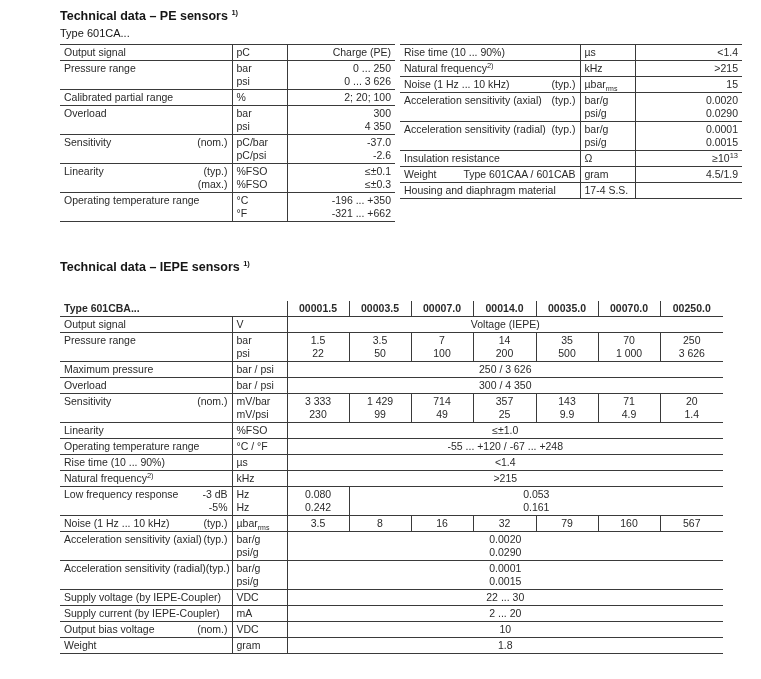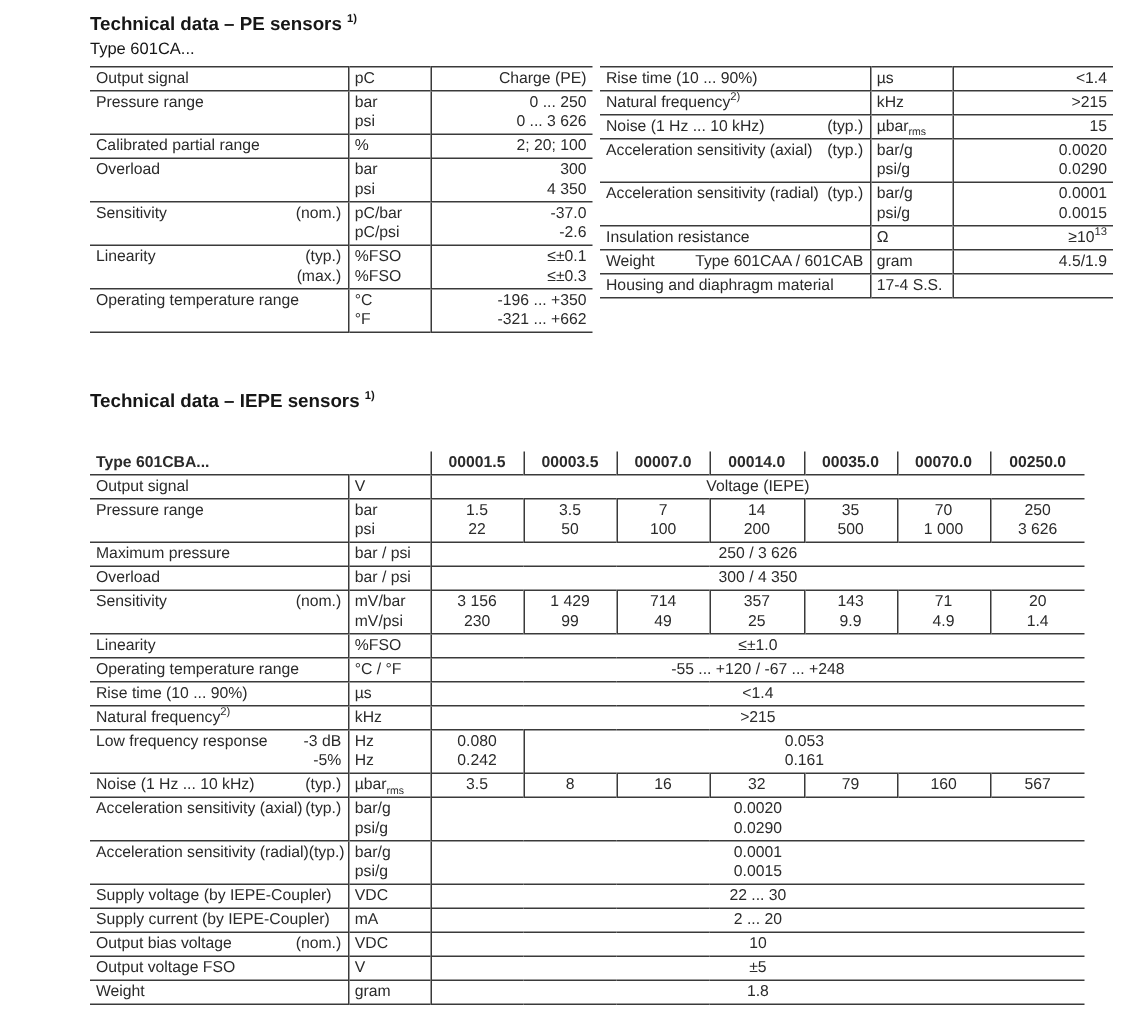--- a/index.html
+++ b/index.html
@@ -313,21 +313,21 @@
             <div class="lr">
               <span>Sensitivity</span>
               <span class="note">(nom.)</span>
             </div>
           </td>
       <td class="unit">
             <div>mV/bar</div>
             <div>mV/psi</div>
           </td>
       <td class="v">
-            <div>3 156</div>
+            <div>3 333</div>
             <div>230</div>
           </td>
       <td class="v">
             <div>1 429</div>
             <div>99</div>
           </td>
       <td class="v">
             <div>714</div>
             <div>49</div>
           </td>
@@ -454,25 +454,20 @@
       <td class="lbl">
             <div class="lr">
               <span>Output bias voltage</span>
               <span class="note">(nom.)</span>
             </div>
           </td>
       <td class="unit">VDC</td>
       <td colspan="7" class="v">10</td>
     </tr>
     <tr>
-      <td class="lbl">Output voltage FSO</td>
-      <td class="unit">V</td>
-      <td colspan="7" class="v">±5</td>
-    </tr>
-    <tr>
       <td class="lbl">Weight</td>
       <td class="unit">gram</td>
       <td colspan="7" class="v">1.8</td>
     </tr>
     </tbody>
   </table>
 
 </div>
 
 </body></html>

